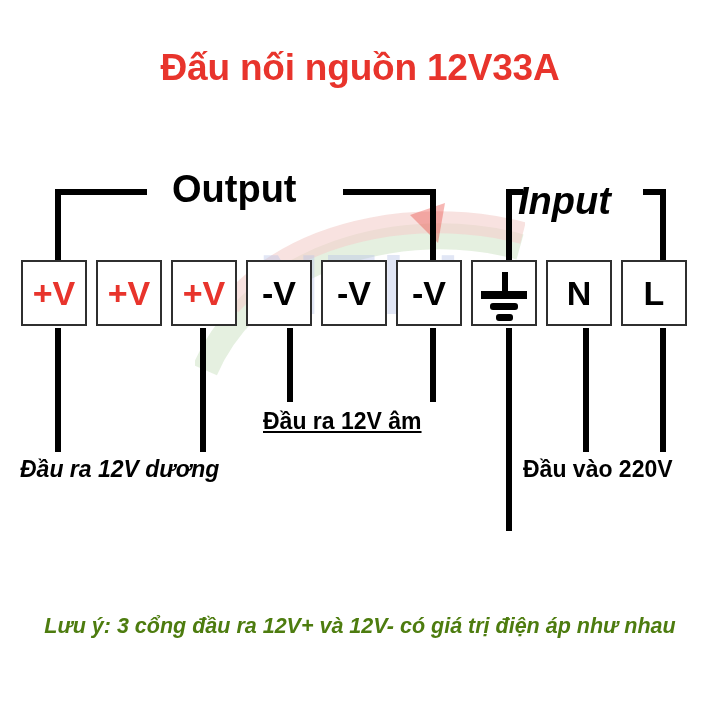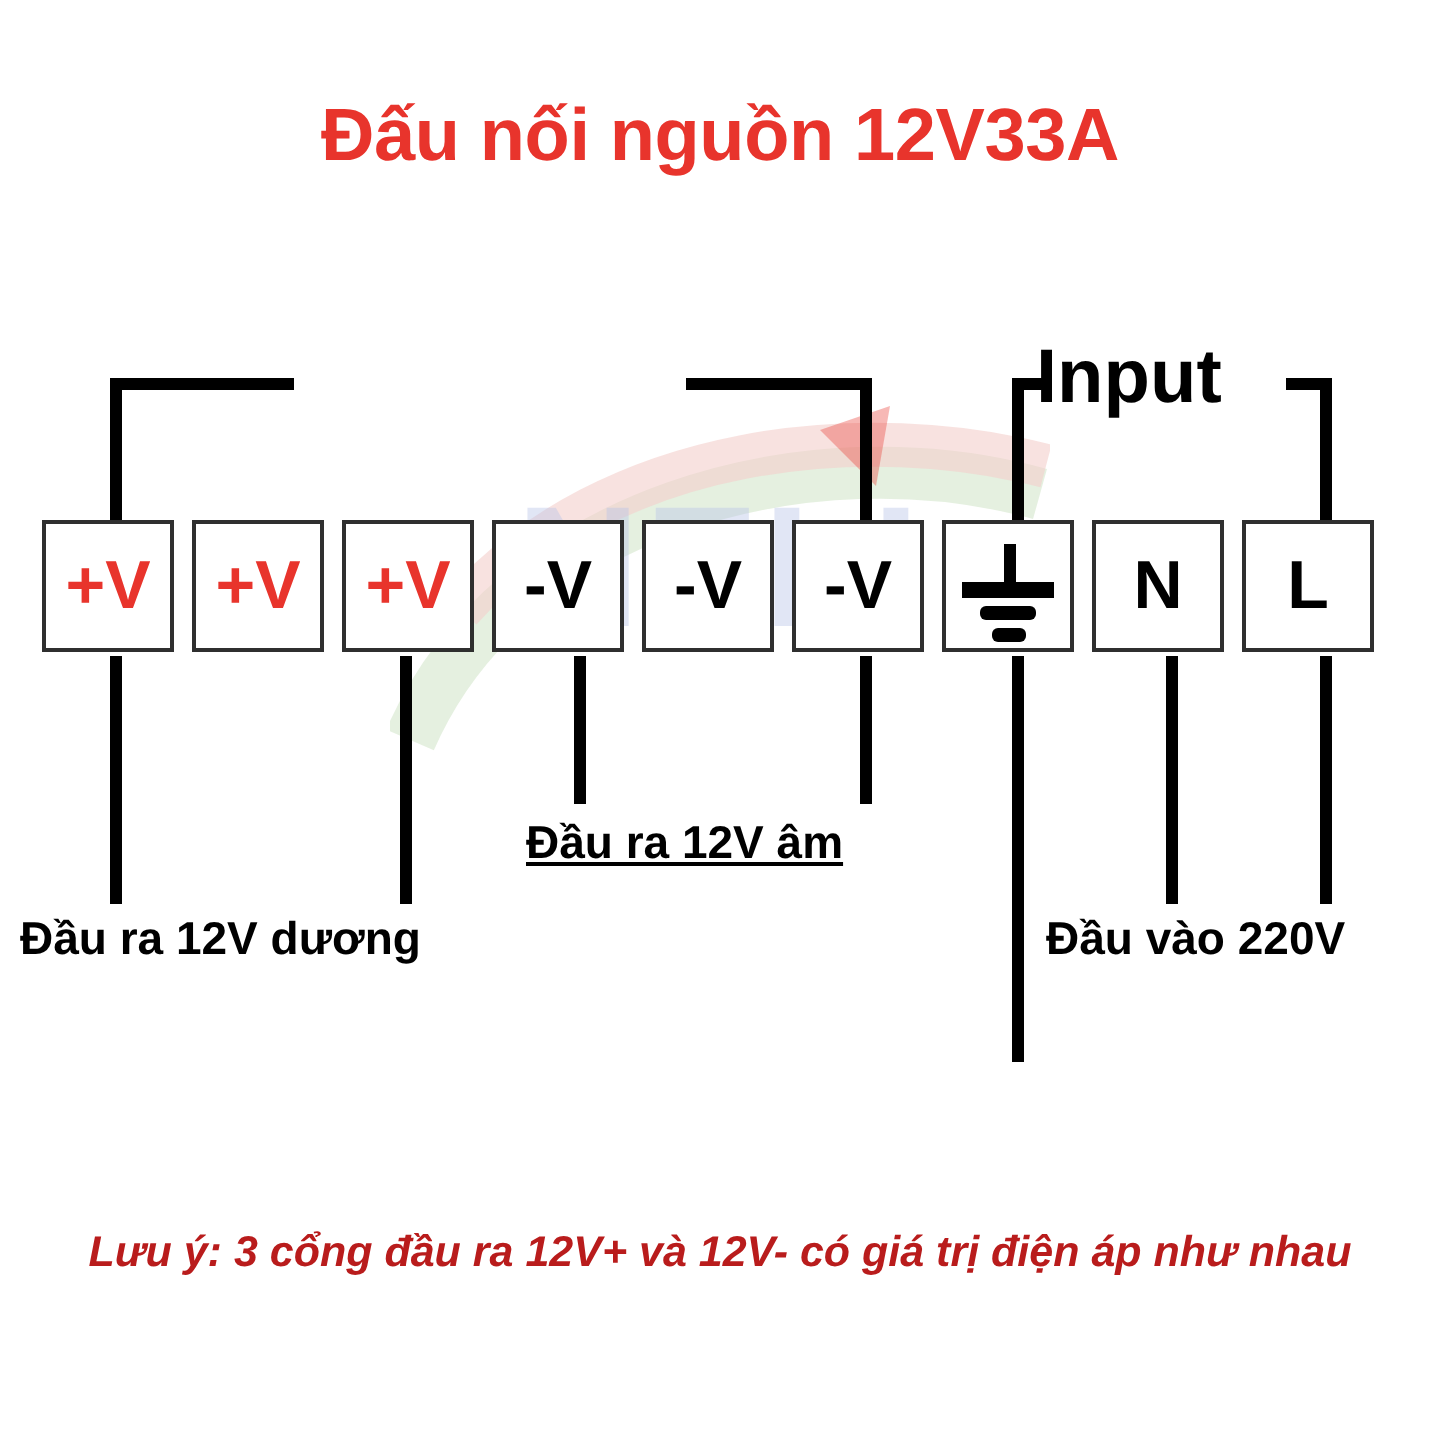--- a/index.html
+++ b/index.html
@@ -57,21 +57,21 @@
   
   .bracket-label {
     position: absolute;
     font-size: 38px;
     font-weight: bold;
     color: #000;
     line-height: 1;
     white-space: nowrap;
   }
   #lbl-output { left: 172px; top: 170px; }
-  #lbl-input  { left: 518px; top: 170px; }
+  #lbl-input  { left: 518px; top: 182px; font-style: italic; }
 
   
   .ln {
     position: absolute;
     background: #000;
   }
 
   
   .term {
     position: absolute;
@@ -106,36 +106,36 @@
 
   
   .cap {
     position: absolute;
     font-size: 23px;
     font-weight: bold;
     color: #000;
     white-space: nowrap;
     line-height: 1;
   }
-  #cap-pos  { left: 10px;   top: 458px; }
+  #cap-pos  { left: 20px;   top: 458px; font-style: italic; }
   #cap-neg  { left: 263px; top: 410px; text-decoration: underline; }
   #cap-gnd  { left: 428px; top: 537px; }
   #cap-in   { left: 523px; top: 458px; }
 
   
   .note {
     position: absolute;
     left: 0;
     top: 614px;
     width: 720px;
     text-align: center;
     font-size: 21.5px;
     font-weight: bold;
     font-style: italic;
-    color: #b91c1c;
+    color: #4d7c0f;
     white-space: nowrap;
   }
 </style>
 </head>
 <body>
 
 <div id="page">
 
   <svg class="wm wm-arc" viewBox="0 0 330 210">
     <path d="M10 185 C 60 70, 210 30, 325 62" stroke="#cfe3c6" stroke-width="26" fill="none" opacity=".55"></path>
@@ -143,20 +143,21 @@
     <path d="M215 30 L 250 18 L 243 58 Z" fill="#e8342c" opacity=".35"></path>
   </svg>
   <div class="wm wm-text">NELI</div>
 
   <div class="title">Đấu nối nguồn 12V33A</div>
 
   <div class="ln" style="left:55px;  top:189px; width:92px; height:6px;"></div>
   <div class="ln" style="left:55px;  top:189px; width:6px;  height:72px;"></div>
   <div class="ln" style="left:343px; top:189px; width:93px; height:6px;"></div>
   <div class="ln" style="left:430px; top:189px; width:6px;  height:72px;"></div>
+  <div class="bracket-label" id="lbl-output">Output</div>
 
   <div class="ln" style="left:506px; top:189px; width:17px; height:6px;"></div>
   <div class="ln" style="left:506px; top:189px; width:6px;  height:72px;"></div>
   <div class="ln" style="left:643px; top:189px; width:23px; height:6px;"></div>
   <div class="ln" style="left:660px; top:189px; width:6px;  height:72px;"></div>
   <div class="bracket-label" id="lbl-input">Input</div>
 
   <div class="ln" style="left:55px;  top:328px; width:6px; height:124px;"></div>
   <div class="ln" style="left:200px; top:328px; width:6px; height:124px;"></div>
   <div class="ln" style="left:287px; top:328px; width:6px; height:74px;"></div>

